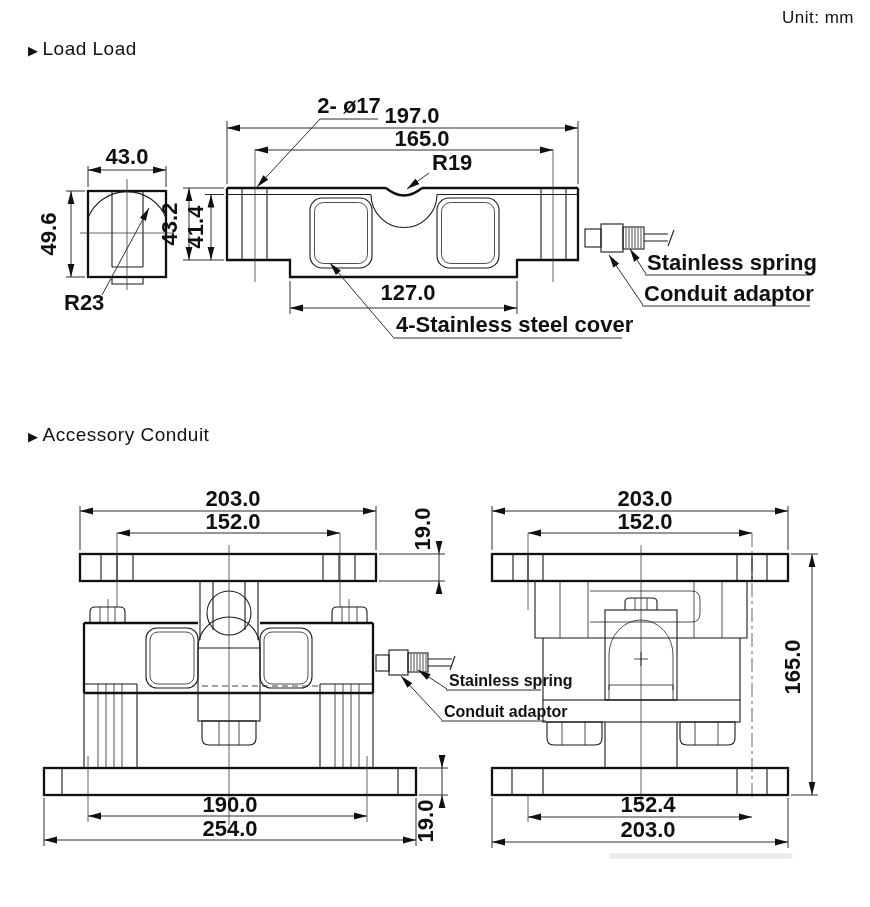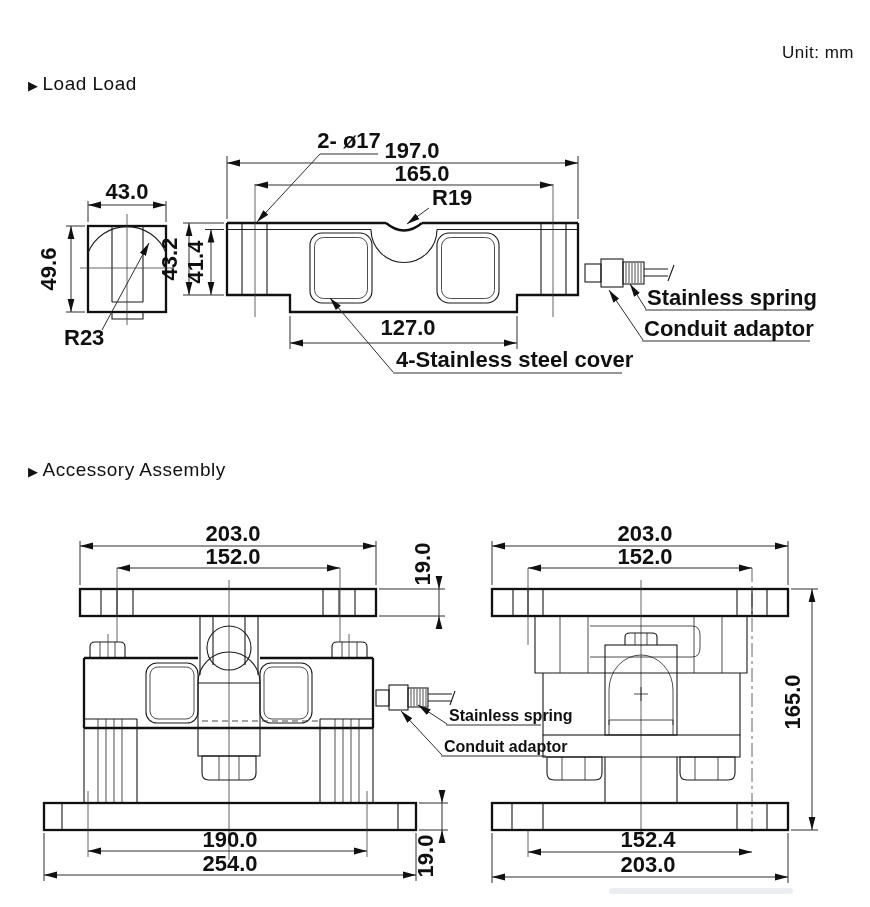--- a/index.html
+++ b/index.html
@@ -1,18 +1,18 @@
 <!DOCTYPE html>
 <html><head>
 <meta charset="utf-8">
 <style>
   html,body{margin:0;padding:0;background:#fff;}
   body{width:870px;height:907px;position:relative;overflow:hidden;
        font-family:"Liberation Sans", sans-serif;color:#111;}
-  .stage{position:absolute;inset:0;margin-top:35px;}
+  .stage{position:absolute;inset:0;}
   .unit-label{position:absolute;top:8px;right:16px;font-size:17px;color:#111;
               letter-spacing:.5px;}
   .section-title{position:absolute;left:28px;font-size:19px;color:#111;
                  display:flex;align-items:center;gap:4px;letter-spacing:.5px;}
   .section-title .marker{font-size:13px;line-height:1;transform:translateY(1px);}
   #title-load-cell{top:38px;}
   #title-assembly{top:424px;}
   svg text{fill:#101010;}
   .d{font:700 22px "Liberation Sans", sans-serif;}
   .ds{font:700 16px "Liberation Sans", sans-serif;}
@@ -32,21 +32,21 @@
 
   <div class="unit-label">Unit: mm</div>
 
   <div class="section-title" id="title-load-cell">
     <span class="marker">▶</span>
     <span>Load Load</span>
   </div>
 
   <div class="section-title" id="title-assembly">
     <span class="marker">▶</span>
-    <span>Accessory Assembly</span>
+    <span>Accessory Conduit</span>
   </div>
 
   <svg width="870" height="907" viewBox="0 0 870 907">
     <defs>
       <marker id="arr" viewBox="0 0 14 10" refX="13" refY="5" markerWidth="14" markerHeight="10" orient="auto-start-reverse" markerUnits="userSpaceOnUse">
         <path d="M13 5 L0 1.6 L0 8.4 Z" fill="#101010"></path>
       </marker>
     </defs>
 
     <g>

